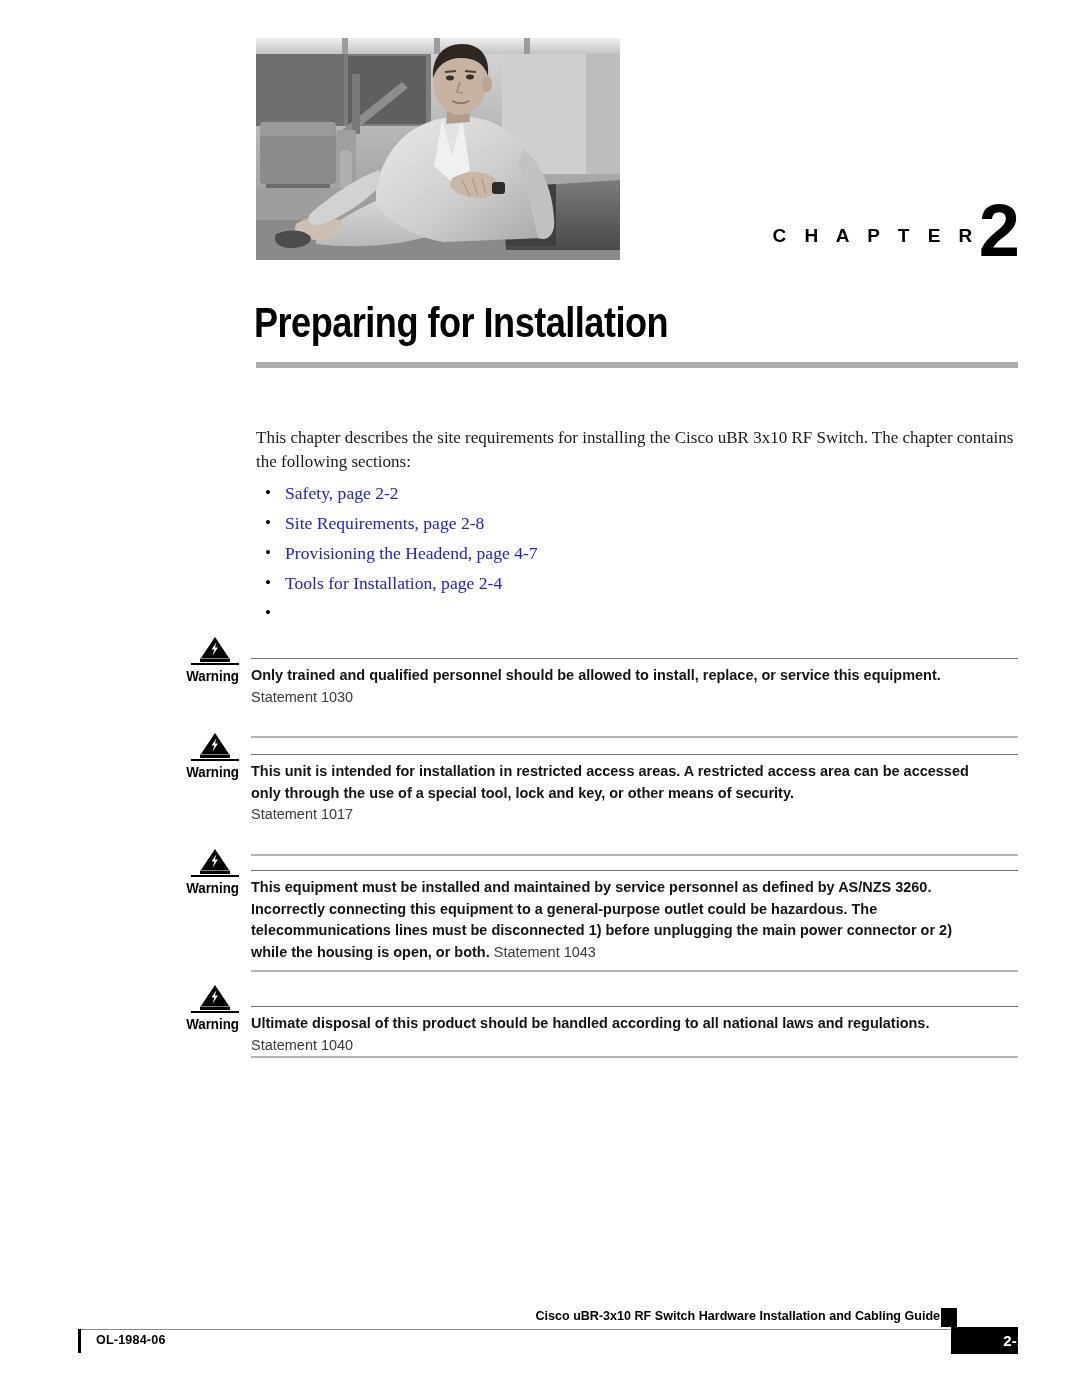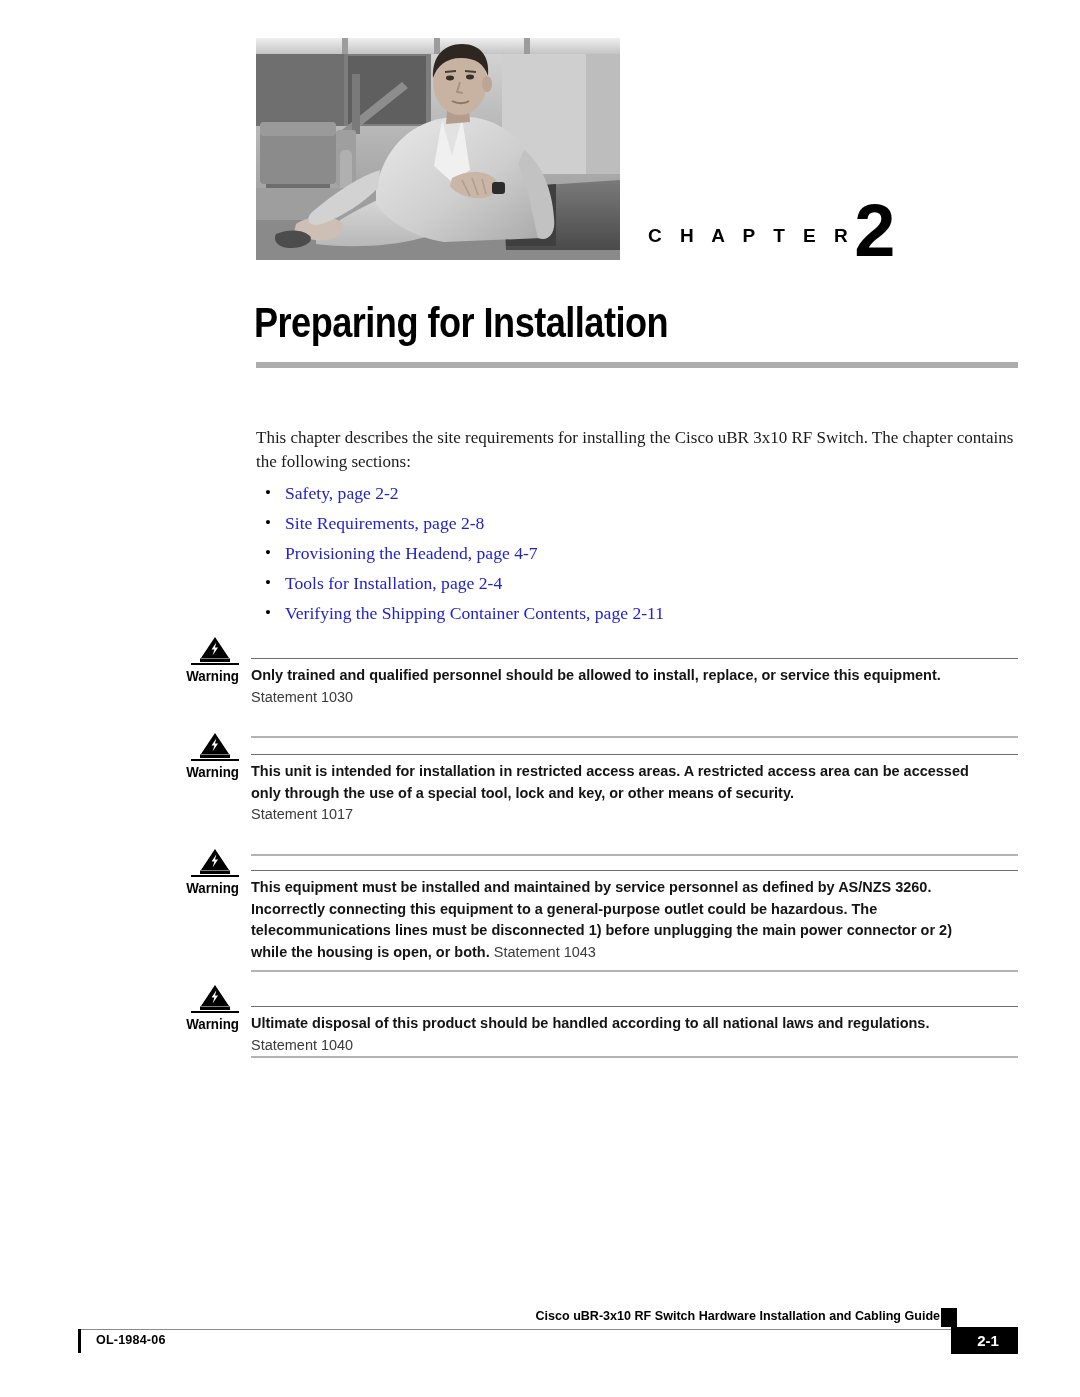--- a/index.html
+++ b/index.html
@@ -41,21 +41,21 @@
     background: #8e8e8e;
   }
   .hero-photo svg { display:block; width:364px; height:222px; }
 
   .chapter-label {
     position: absolute;
     left: 392px;
     top: 150px;
     width: 370px;
     height: 90px;
-    text-align: left;
+    text-align: right;
     white-space: nowrap;
   }
   .chapter-word {
     font-family: "Liberation Sans", "DejaVu Sans", sans-serif;
     font-weight: bold;
     font-size: 19px;
     letter-spacing: 6.5px;
     color: #000;
     vertical-align: baseline;
     position: relative;
@@ -262,21 +262,21 @@
     top: 1327px;
     width: 67px;
     height: 27px;
     background: #000000;
   }
   .footer-pagenum {
     position: absolute;
     left: 951px;
     top: 1330px;
     width: 74px;
-    text-align: center;
+    text-align: right;
     font-family: "Liberation Sans", "DejaVu Sans", sans-serif;
     font-weight: bold;
     font-size: 15px;
     line-height: 21px;
     color: #ffffff;
   }
 </style>
 </head>
 <body>
 
@@ -410,21 +410,20 @@
     <div class="toc-item">
       <span class="bullet">•</span>
       <span>Provisioning the Headend, page 4-7</span>
     </div>
     <div class="toc-item">
       <span class="bullet">•</span>
       <span>Tools for Installation, page 2-4</span>
     </div>
     <div class="toc-item">
       <span class="bullet">•</span>
-      <span>Verifying the Shipping Container Contents, page 2-11</span>
     </div>
   </div>
 
   <div class="warning" style="top:636px;">
     <div class="warn-icon">
       <svg viewBox="0 0 30 26" aria-hidden="true">
         <path d="M15 1 L29 22 L1 22 Z" fill="#000000"></path>
         <path d="M16.4 6.2 L11.6 13.6 L14.4 13.6 L12.6 19.4 L18.0 11.6 L15.0 11.6 Z" fill="#ffffff"></path>
         <rect x="0" y="22.5" width="30" height="3.5" fill="#000000"></rect>
       </svg>

